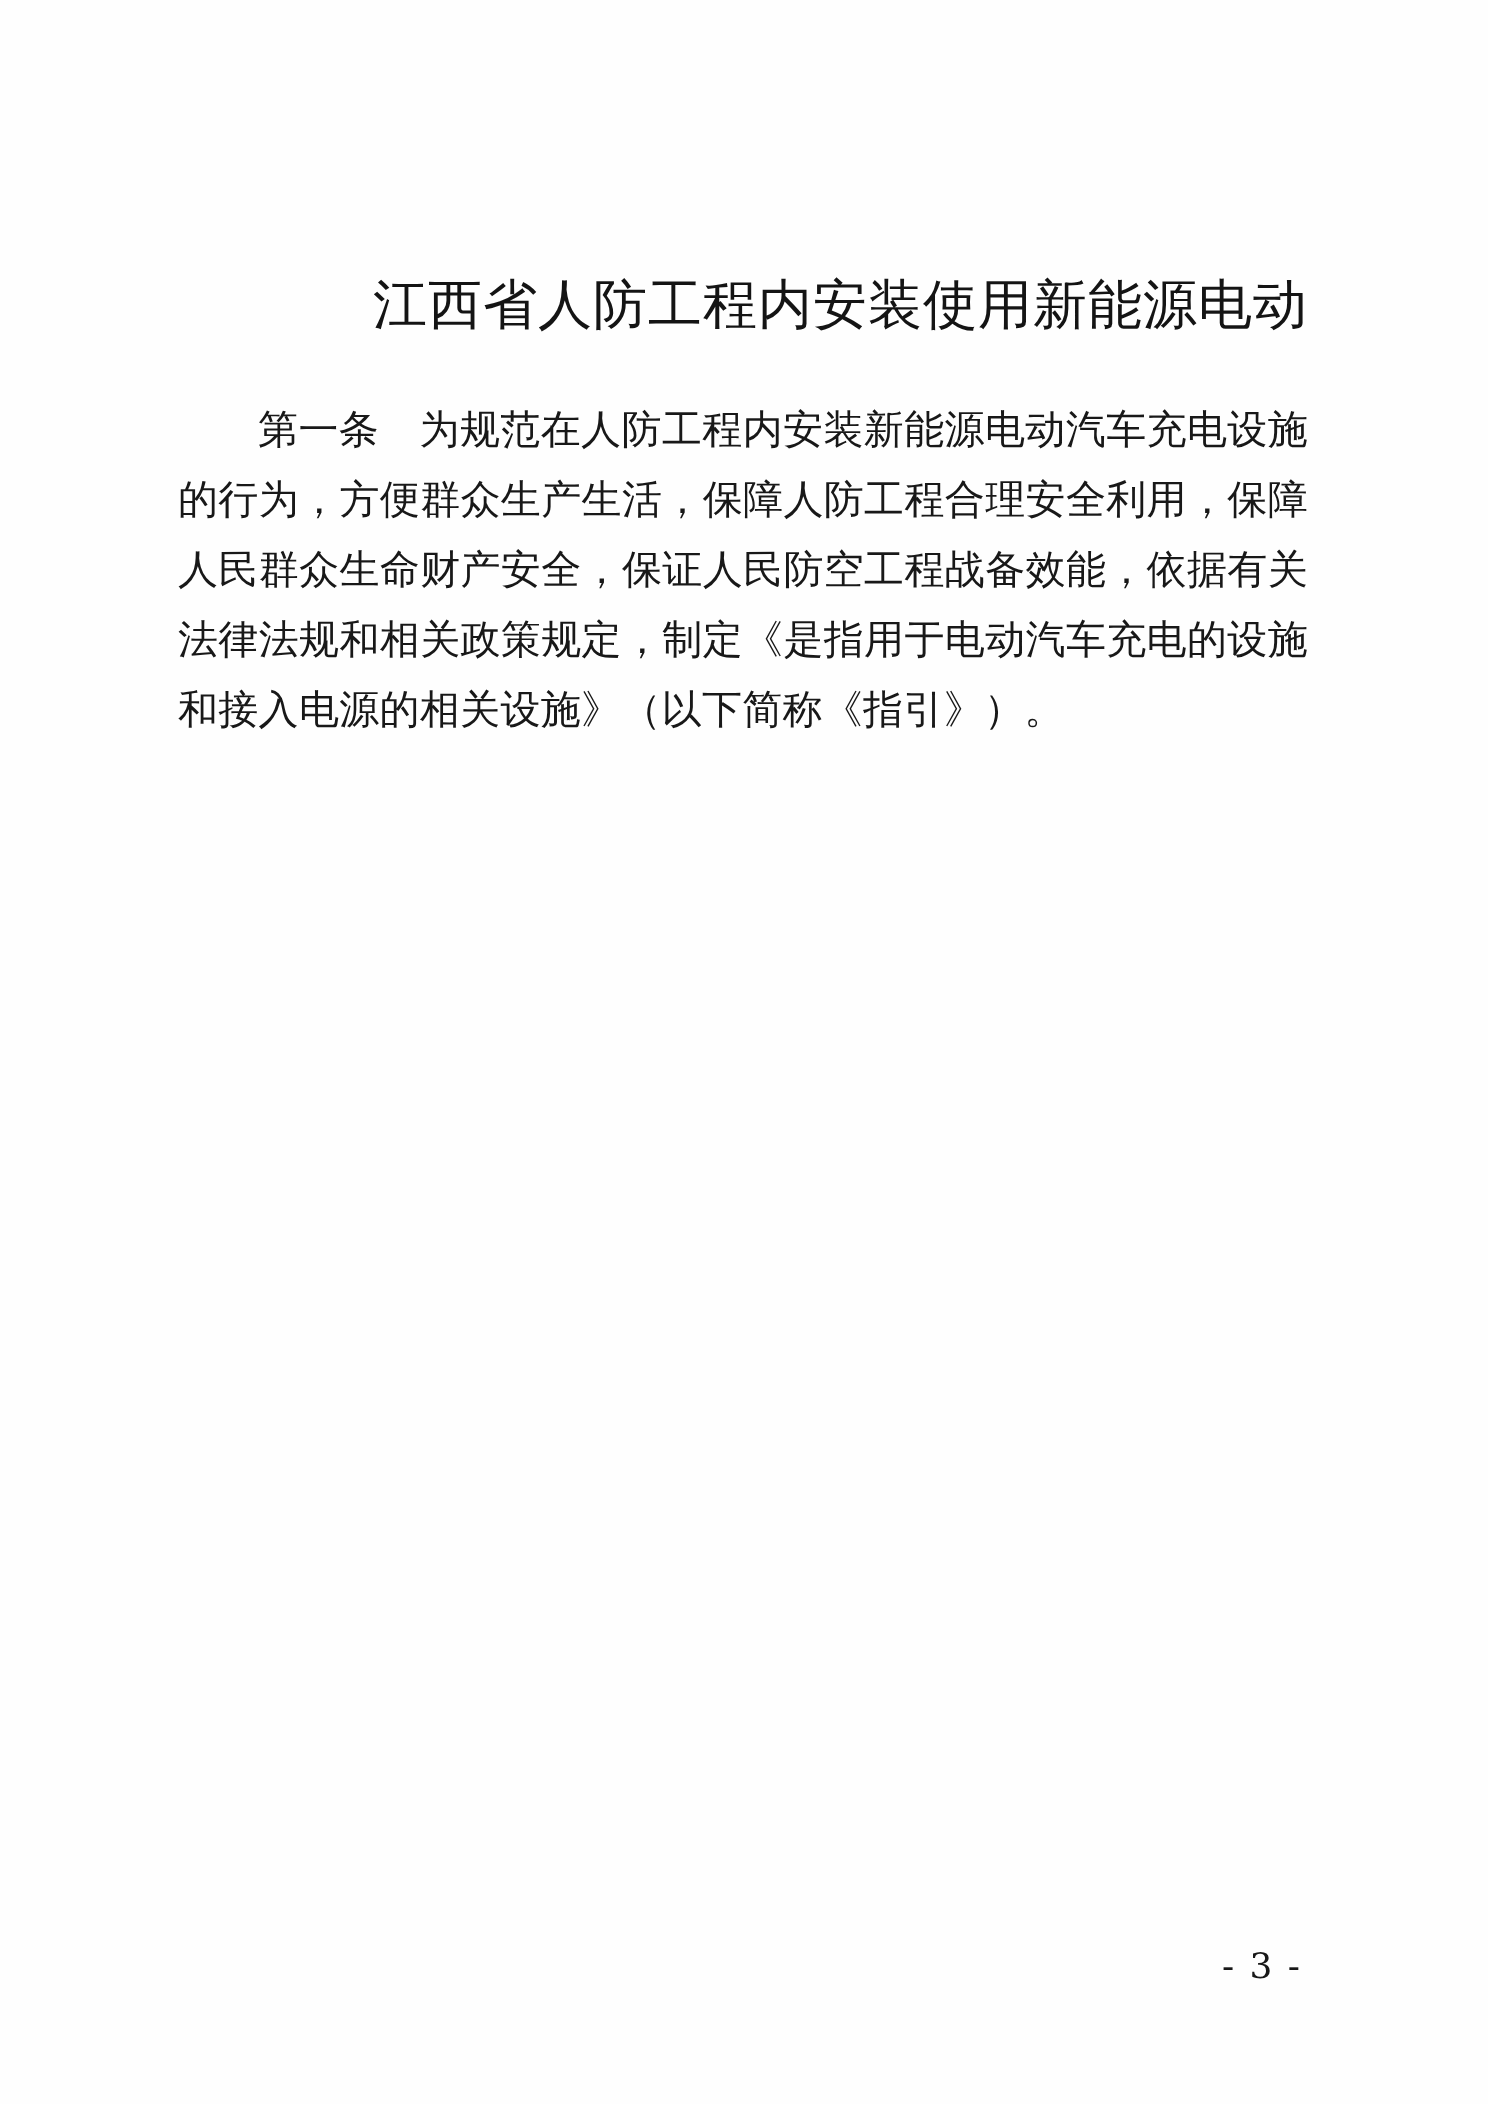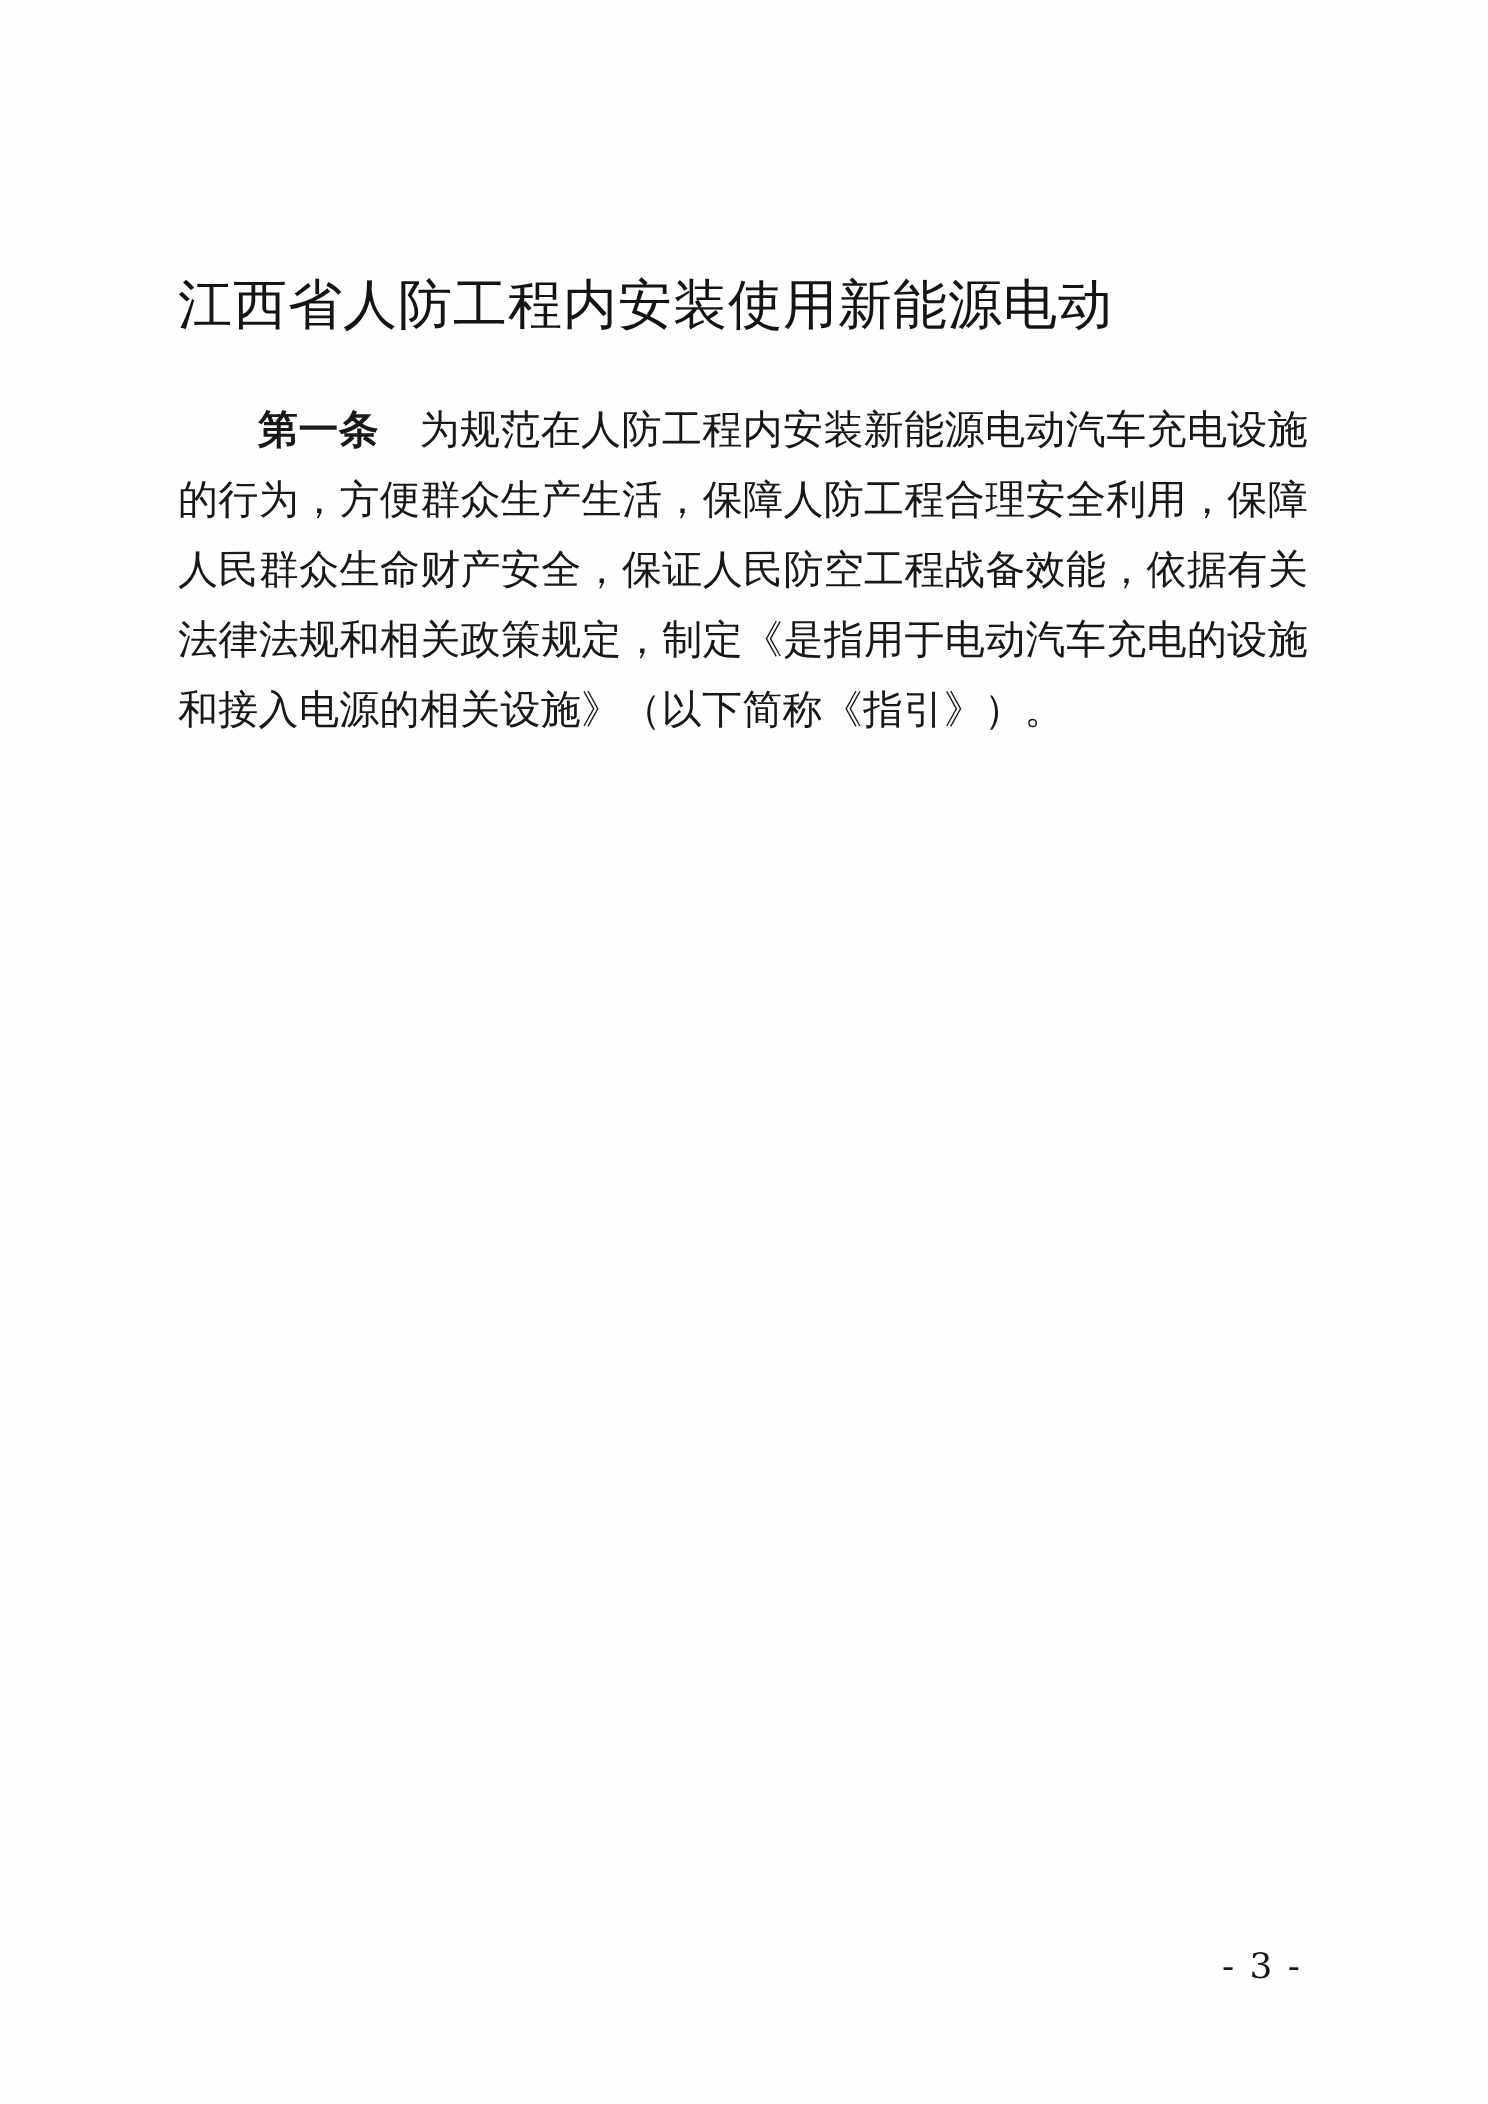--- a/index.html
+++ b/index.html
@@ -23,21 +23,21 @@
     height: 2104px;
     background: #fefefe;
   }
   .content {
     position: absolute;
     left: 178px;
     top: 268px;
     width: 1130px;
   }
   .doc-title {
-    text-align: left;
+    text-align: right;
     font-size: 54px;
     line-height: 74px;
     font-weight: 400;
     letter-spacing: 1px;
     margin: 0 0 52px 0;
     font-family: "DejaVu Serif", "Liberation Serif", serif;
     color: #141414;
   }
   .doc-title .line {
     display: block;
@@ -46,21 +46,21 @@
     font-size: 40px;
     line-height: 70px;
     text-align: justify;
     text-justify: inter-ideograph;
     margin: 0 0 2px 0;
     text-indent: 80px;
     color: #181818;
     letter-spacing: 0.3px;
   }
   .para .art {
-    font-weight: bold;
+    font-weight: normal;
   }
   .page-number {
     position: absolute;
     right: 186px;
     bottom: 118px;
     font-size: 36px;
     color: #181818;
     letter-spacing: 2px;
     font-family: "DejaVu Serif", "Liberation Serif", serif;
   }

